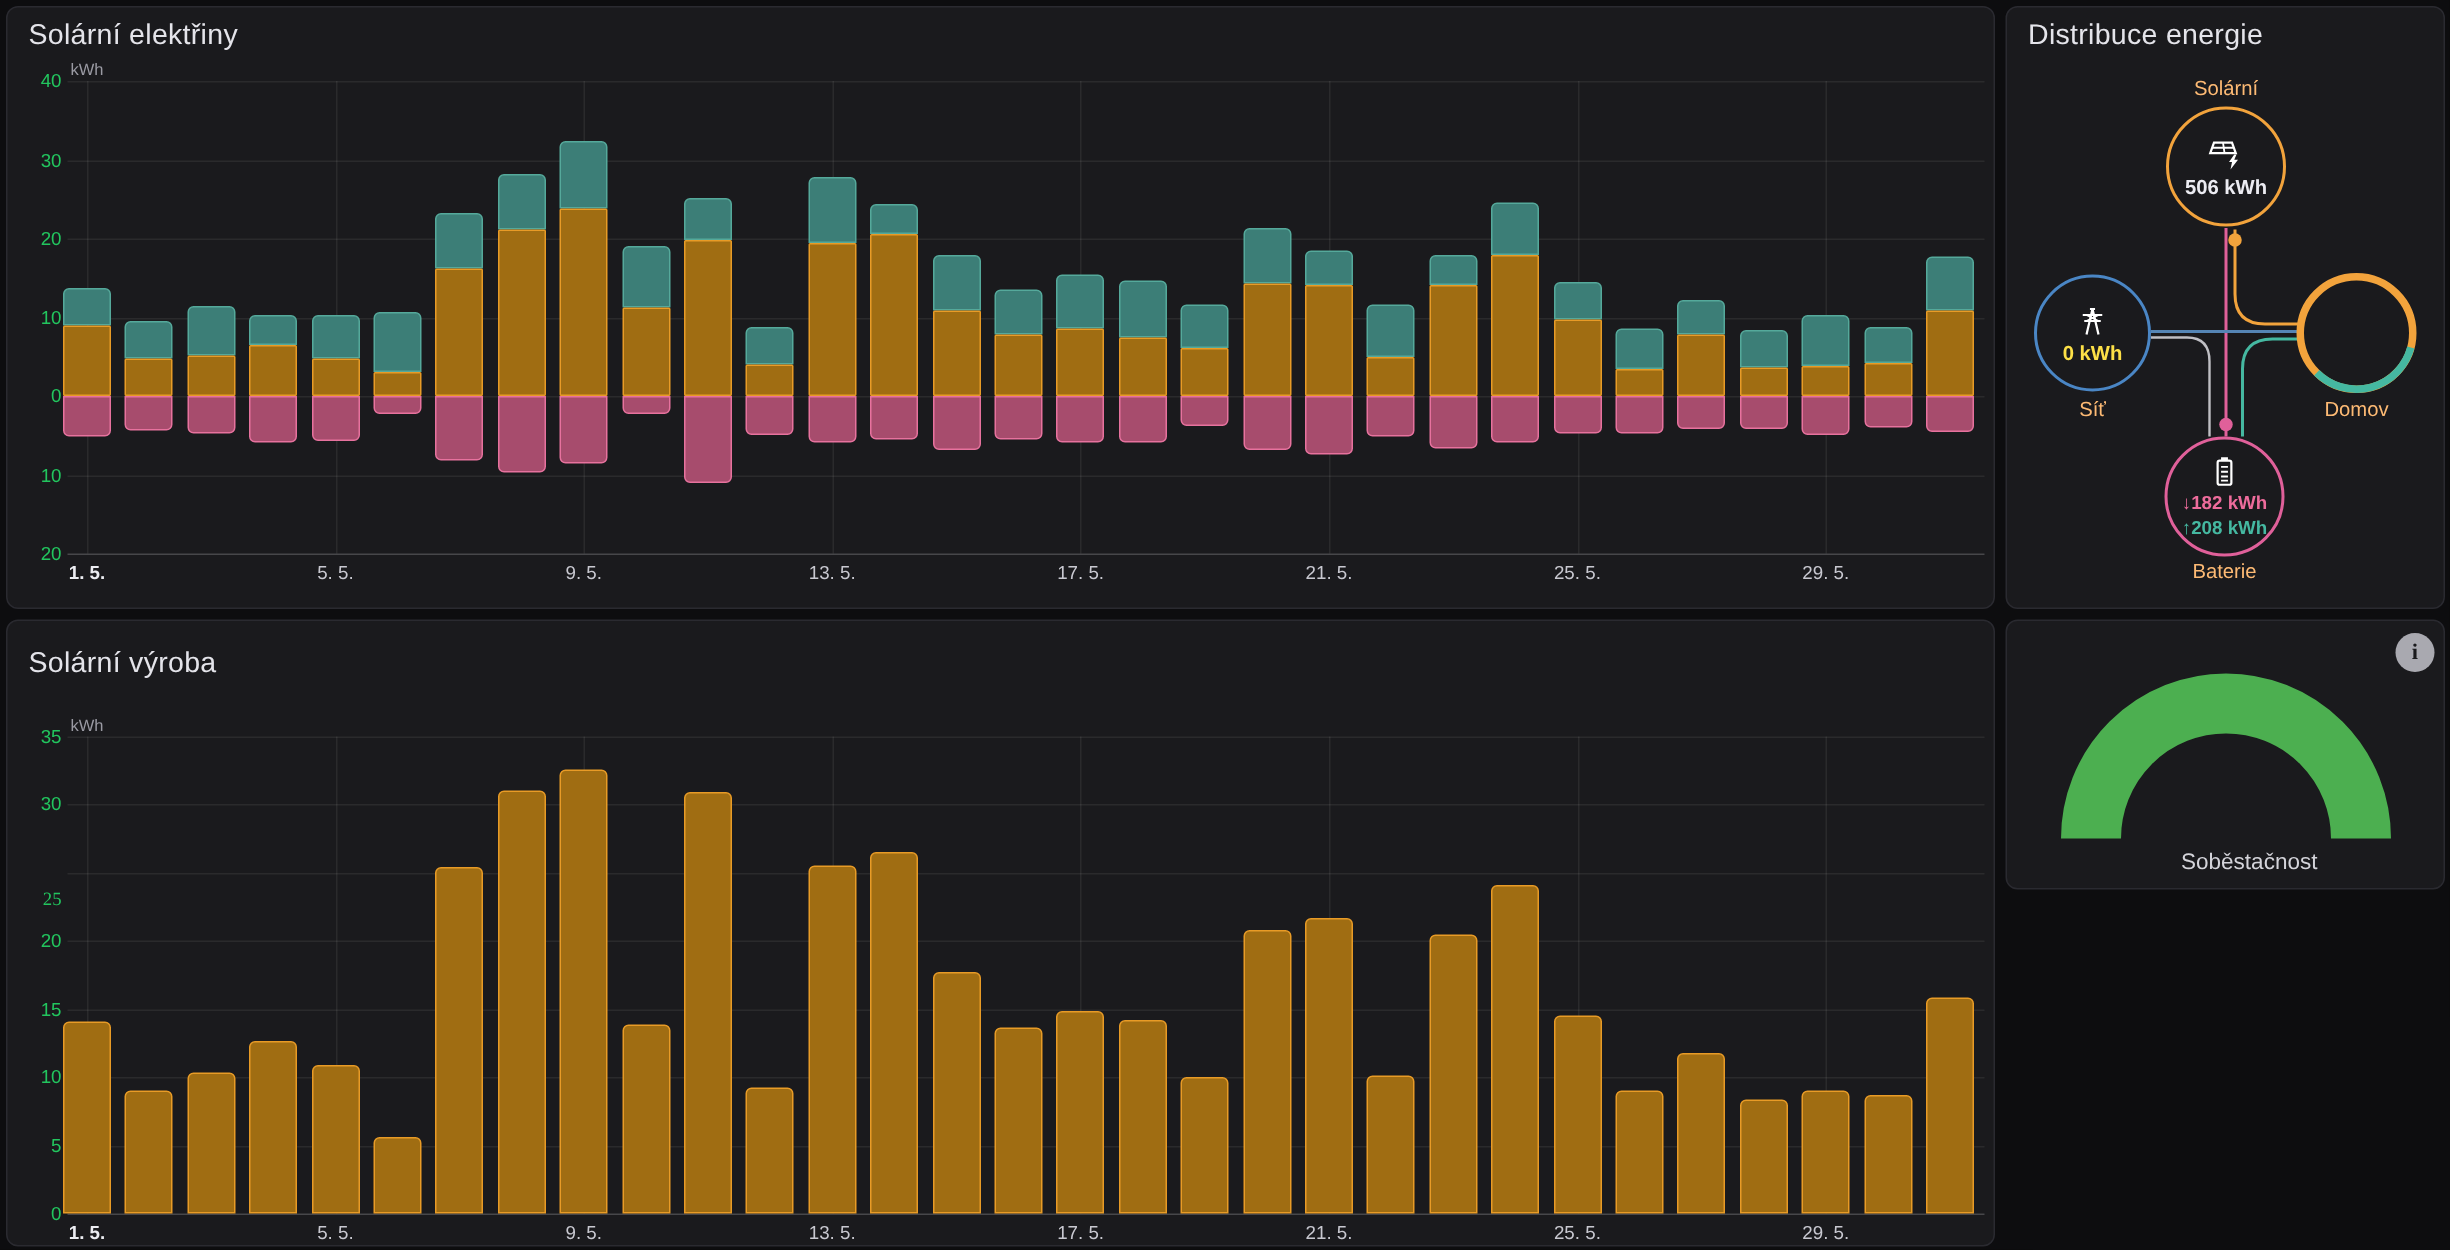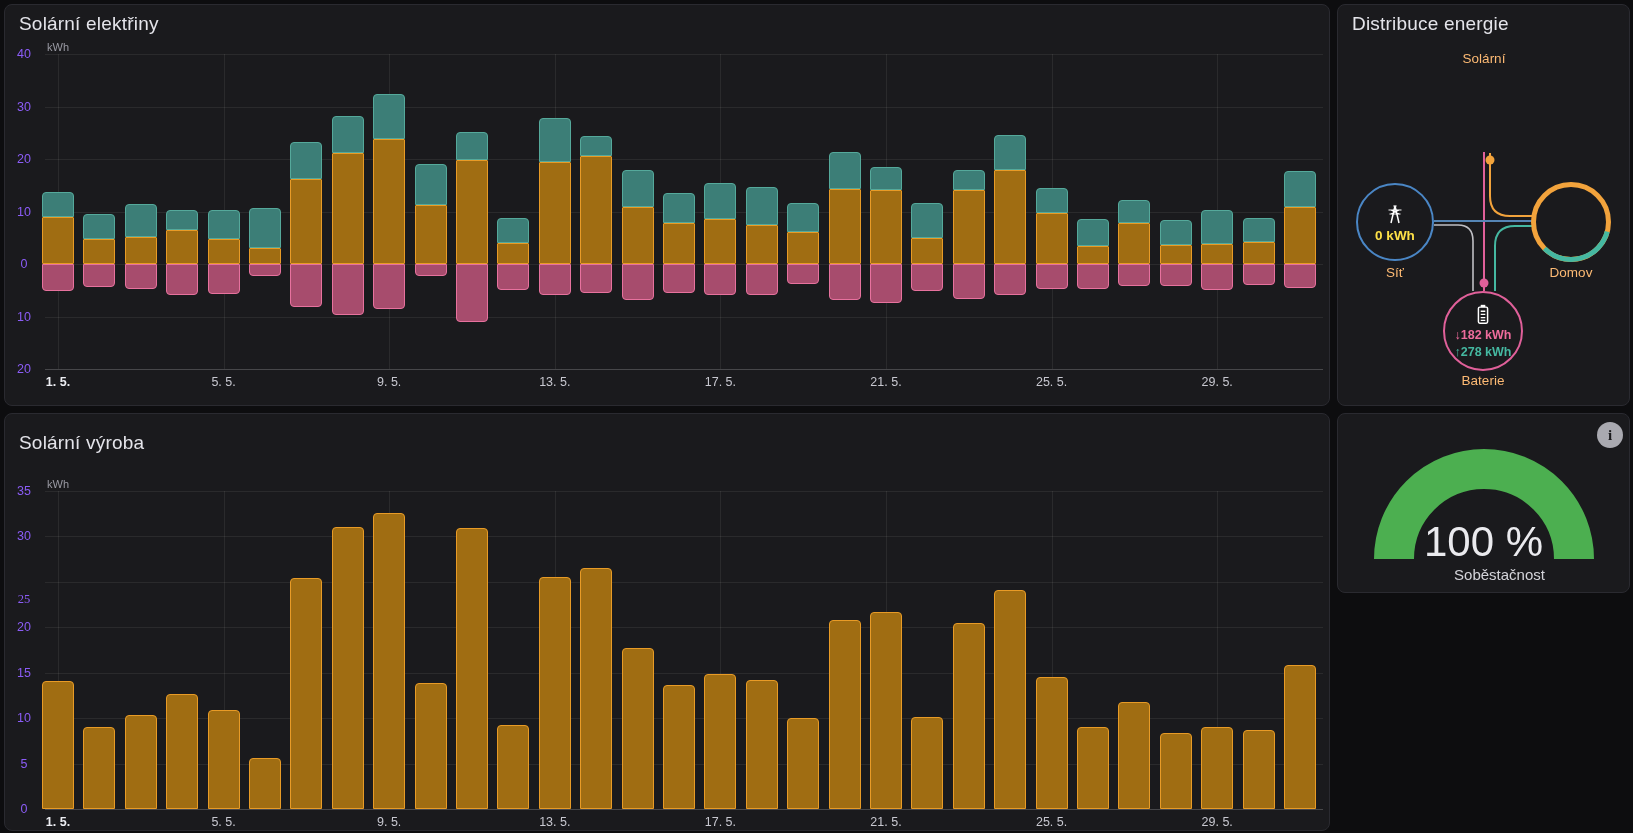--- a/index.html
+++ b/index.html
@@ -1,20 +1,20 @@
 <!DOCTYPE html>
 <html><head>
 <meta charset="utf-8">
 <style>
   html,body{margin:0;padding:0;background:#0d0d0f;font-family:"Liberation Sans",sans-serif;}
   #app{position:relative;width:1633px;height:833px;background:#0d0d0f;overflow:hidden;}
   .panel{position:absolute;background:#1a1a1d;border:1px solid #2a2a30;border-radius:8px;box-sizing:border-box;}
   .panel-title{position:absolute;left:14px;top:8px;font-size:19px;font-weight:500;color:#e4e4ea;letter-spacing:.2px;}
   .unit-label{position:absolute;font-size:11px;color:#9a9aa3;}
-  .ytick{position:absolute;width:34px;text-align:center;font-size:12.5px;color:#8b5cf6;line-height:14px;}
+  .ytick{position:absolute;width:34px;text-align:right;font-size:12.5px;color:#22c55e;line-height:14px;}
   .xtick{position:absolute;width:70px;text-align:center;font-size:12.5px;color:#c8c8d0;line-height:14px;}
   .xtick.first{font-weight:bold;color:#ecedf2;}
   .hgrid{position:absolute;height:1px;background:rgba(255,255,255,0.07);}
   .hgrid.axisline{background:rgba(255,255,255,0.20);}
   .vgrid{position:absolute;width:1px;background:rgba(255,255,255,0.07);}
   .bar{position:absolute;box-sizing:border-box;border:1px solid;}
   
   .node{position:absolute;border-radius:50%;display:flex;flex-direction:column;align-items:center;justify-content:center;gap:2px;box-sizing:border-box;background:transparent;}
   .node-value{font-size:13.5px;font-weight:600;color:#ececf2;white-space:nowrap;}
   .node-label{position:absolute;font-size:13.5px;color:#fdba74;text-align:center;transform:translateX(-50%);white-space:nowrap;}
@@ -237,47 +237,54 @@
       <path d="M96 220 L120 220 Q135 220 135 236 L135 286" stroke="#bfbfc4" stroke-width="1.6" fill="none"></path>
       <path d="M152 148 L152 191 Q152 211 172 211 L195 211" stroke="#f2a33c" stroke-width="2" fill="none"></path>
       <path d="M157 286 L157 241 Q157 221 177 221 L195 221" stroke="#45b8a1" stroke-width="2" fill="none"></path>
       <circle cx="152" cy="155" r="4.5" fill="#f2a33c"></circle>
       <circle cx="146" cy="278" r="4.5" fill="#e0609a"></circle>
 
       <circle cx="233" cy="217" r="37.5" stroke="#f2a33c" stroke-width="5" fill="none"></circle>
       <path d="M269.2 226.7 A37.5 37.5 0 0 1 206.5 243.5" stroke="#45b8a1" stroke-width="5" fill="none"></path>
     </svg>
 
+    <div class="node" style="left:106px;top:66px;width:80px;height:80px;border:2.5px solid #f2a33c;">
+      <svg width="24" height="24" viewBox="0 0 24 24">
+        <path d="M4 4 L16 4 L18.5 11 L1.5 11 Z" fill="none" stroke="#ffffff" stroke-width="1.5"></path>
+        <path d="M10 4 L11 11 M3 7.5 L17.3 7.5" stroke="#ffffff" stroke-width="1.2"></path>
+        <path d="M17.5 12 L14 17 L16 17 L15 22 L20 15.5 L17.5 15.5 L19 12 Z" fill="#ffffff"></path>
+      </svg>
+      <div class="node-value">506 kWh</div>
+    </div>
     <div class="node-label" style="left:146px;top:46px;">Solární</div>
 
     <div class="node" style="left:18px;top:178px;width:78px;height:78px;border:2.5px solid #4a86c5;">
       <svg width="24" height="24" viewBox="0 0 24 24">
         <path d="M8 21 L12 4 L16 21" fill="none" stroke="#ffffff" stroke-width="1.5"></path>
         <path d="M10.3 4 L13.7 4 M5.5 8 L18.5 8 M6.5 12 L17.5 12 M8 8 L16 12 M16 8 L8 12" stroke="#ffffff" stroke-width="1.2" fill="none"></path>
       </svg>
       <div class="node-value" style="color:#fde047;">0 kWh</div>
     </div>
     <div class="node-label" style="left:57px;top:260px;">Síť</div>
 
     <div class="node-label" style="left:233px;top:260px;">Domov</div>
 
     <div class="node" style="left:105px;top:286px;width:80px;height:80px;border:2.5px solid #e0609a;">
       <svg width="22" height="24" viewBox="0 0 24 24">
         <rect x="9.5" y="2" width="5" height="2.5" fill="#ffffff"></rect>
         <rect x="7" y="4.5" width="10" height="17.5" rx="1.5" fill="none" stroke="#ffffff" stroke-width="1.6"></rect>
         <path d="M9.5 9 h5 M9.5 12.5 h5 M9.5 16 h5 M9.5 19 h5" stroke="#ffffff" stroke-width="1.4"></path>
       </svg>
       <div class="batt-line" style="color:#ee6c9c;">↓182 kWh</div>
-      <div class="batt-line" style="color:#45b8a1;">↑278 kWh</div>
+      <div class="batt-line" style="color:#45b8a1;">↑208 kWh</div>
     </div>
     <div class="node-label" style="left:145px;top:368px;">Baterie</div>
   </div>
 
   <div class="panel" id="panel-gauge" style="left:1337px;top:413px;width:293px;height:180px;">
     <div class="info-badge" style="left:259px;top:8px;">i</div>
     <svg width="293" height="180" style="position:absolute;left:0;top:0;">
       <path d="M56 145 A90 90 0 0 1 236 145" stroke="#4caf50" stroke-width="40" fill="none"></path>
     </svg>
-    <div class="gauge-value" style="top:104px;">100 %</div>
     <div class="gauge-label" style="top:152px;margin-left:16px;">Soběstačnost</div>
   </div>
 
 </div>
 
 </body></html>

